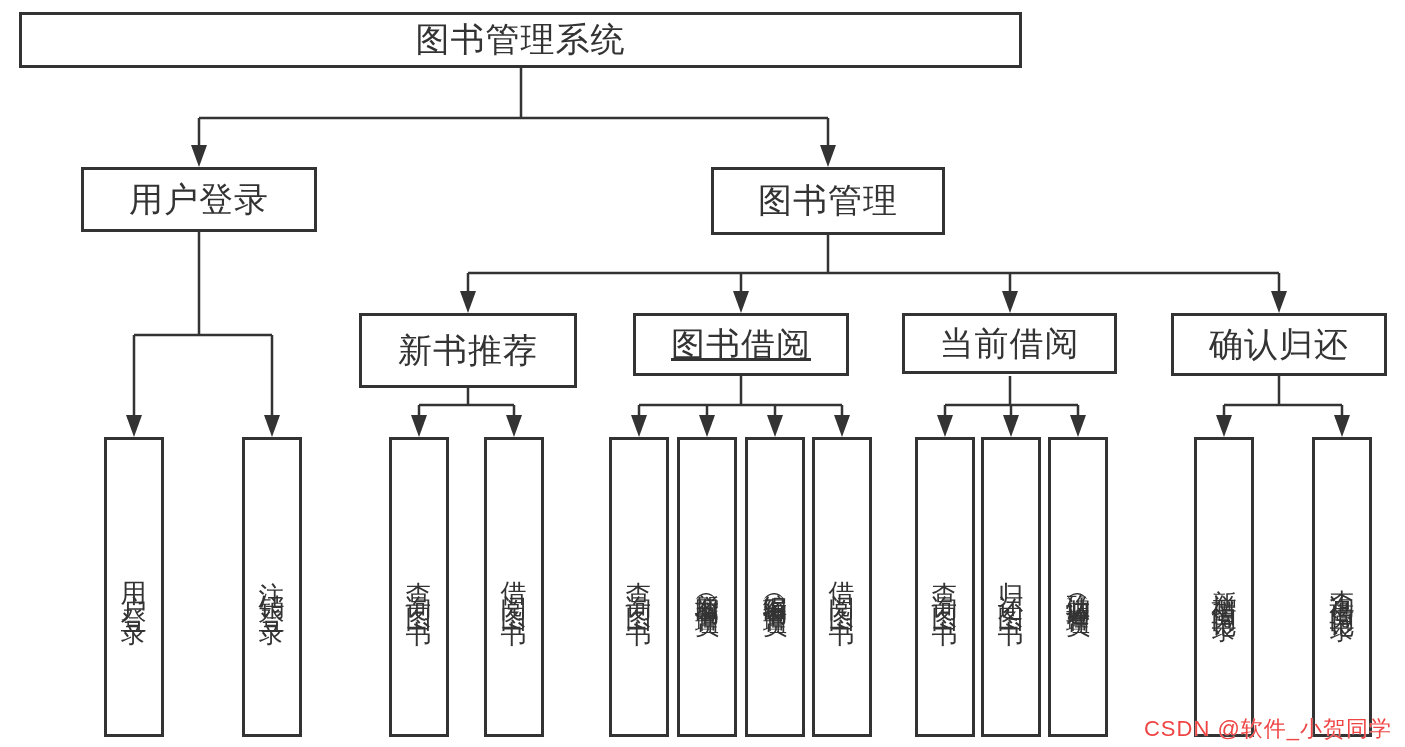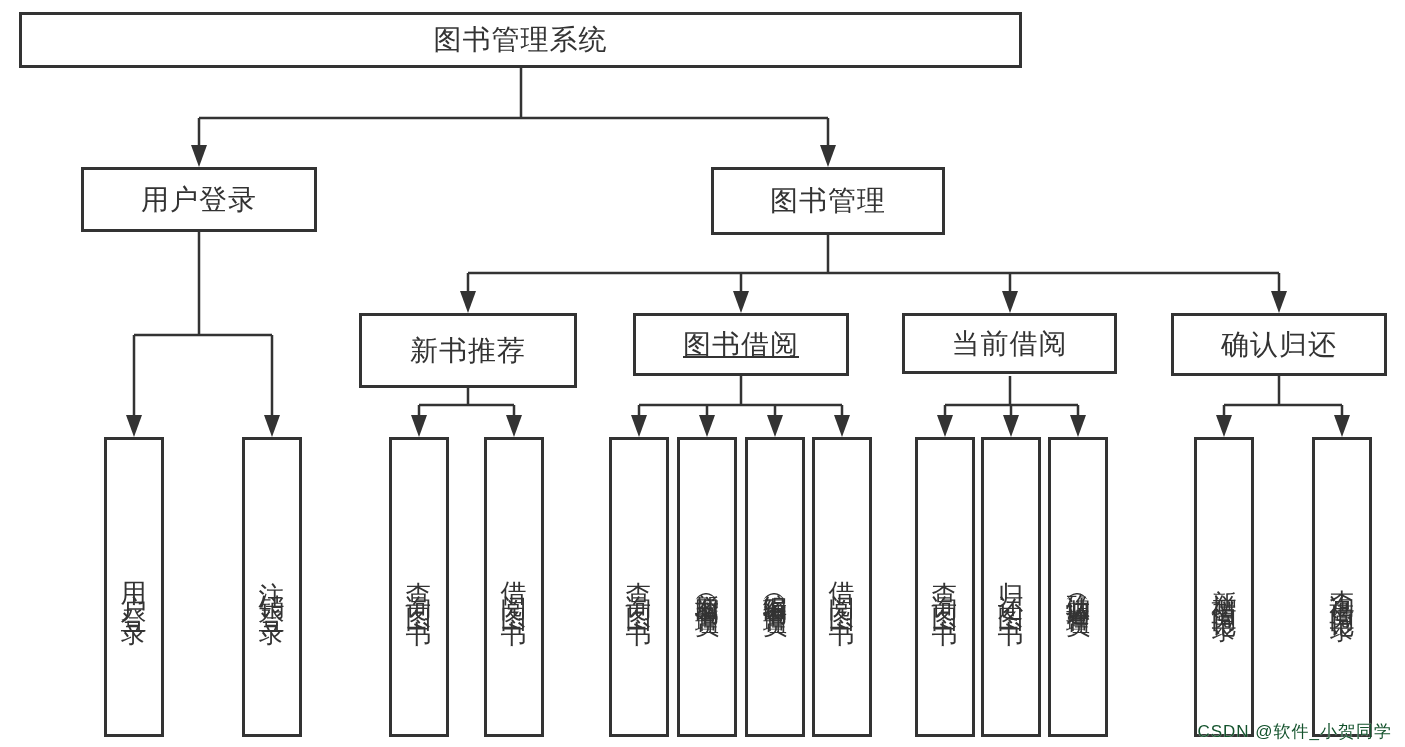--- a/index.html
+++ b/index.html
@@ -5,21 +5,21 @@
   html,body{margin:0;padding:0;background:#ffffff;}
   .stage{
     position:relative;width:1405px;height:747px;background:#ffffff;
     font-family:"Liberation Sans","DejaVu Sans",sans-serif;color:#333333;overflow:hidden;
   }
   .wires{position:absolute;left:0;top:0;width:1405px;height:747px;}
   .node{
     position:absolute;box-sizing:border-box;background:#ffffff;
     border:3px solid #333333;display:flex;align-items:center;justify-content:center;
   }
-  .hbox{font-size:28px;letter-spacing:1px;white-space:nowrap;}
+  .hbox{font-size:34px;letter-spacing:1px;white-space:nowrap;}
   .vbox{
     top:437px;height:300px;width:60px;
     writing-mode:vertical-rl;text-orientation:mixed;
     font-size:26px;line-height:1;white-space:nowrap;
   }
   .v4{letter-spacing:13px;}
   .v6{letter-spacing:6px;font-size:25px;}
   .v9{letter-spacing:3px;font-size:24px;}
   
   .root  {left:19px;  top:12px;  width:1003px;height:56px;}
@@ -29,22 +29,22 @@
   .b-borrowmod {left:633px; top:313px; width:216px; height:63px;text-decoration:underline;}
   .b-current   {left:902px; top:313px; width:215px; height:61px;}
   .b-records   {left:1171px;top:313px; width:216px; height:63px;}
   
   .l-g1a{left:104px;}  .l-g1b{left:242px;}
   .l-g2a{left:389px;}  .l-g2b{left:484px;}
   .l-g3a{left:609px;}  .l-g3b{left:677px;} .l-g3c{left:745px;} .l-g3d{left:812px;}
   .l-g4a{left:915px;}  .l-g4b{left:981px;} .l-g4c{left:1048px;}
   .l-g5a{left:1194px;} .l-g5b{left:1312px;}
   .watermark{
-    position:absolute;right:13px;bottom:5px;font-size:17px;line-height:1.2;
-    color:#14532d;letter-spacing:1px;white-space:nowrap;
+    position:absolute;right:13px;bottom:5px;font-size:22px;line-height:1.2;
+    color:#ef4444;letter-spacing:1px;white-space:nowrap;
     text-shadow:0 0 1px #ffffff;
   }
 </style>
 </head>
 <body>
 
 <div class="stage">
 
   <svg class="wires" viewBox="0 0 1405 747" xmlns="http://www.w3.org/2000/svg" aria-hidden="true">
     <g stroke="#333333" stroke-width="2.5" fill="none">

